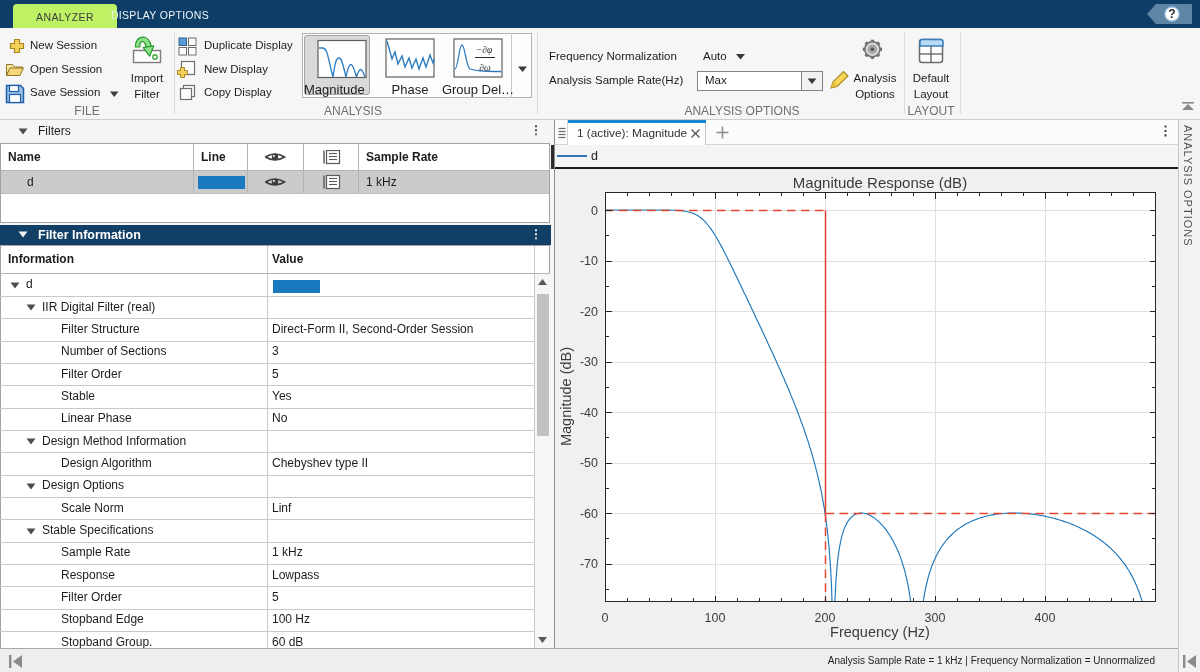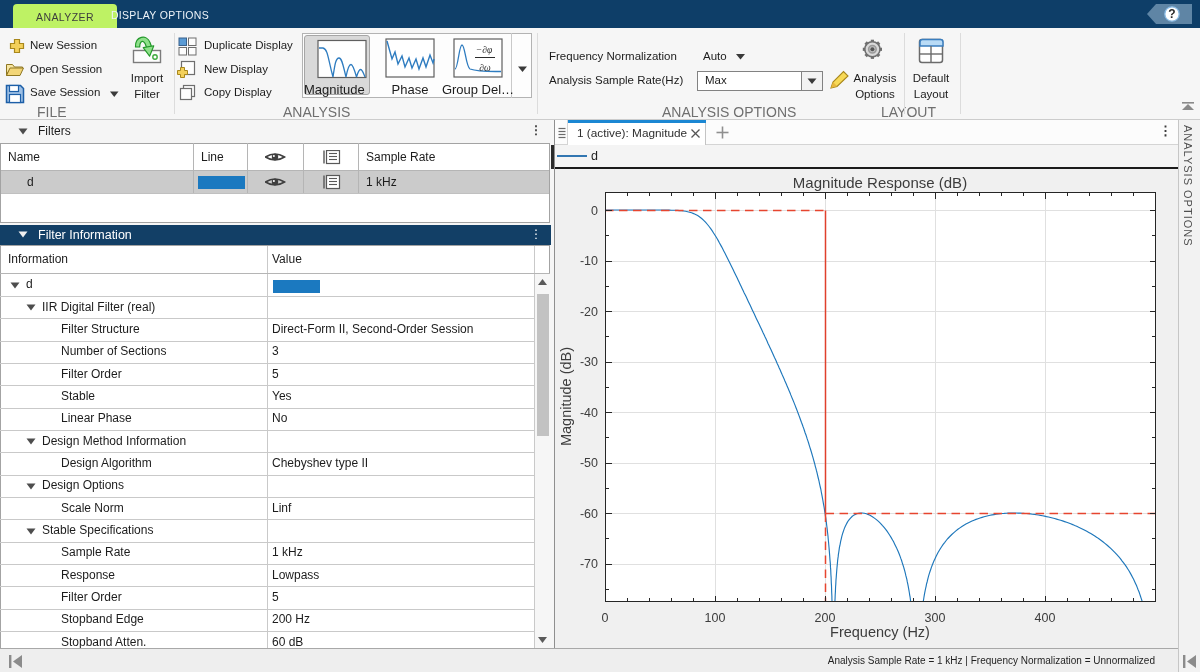--- a/index.html
+++ b/index.html
@@ -5,30 +5,30 @@
 * { margin:0; padding:0; box-sizing:border-box; }
 html,body { width:1200px; height:672px; overflow:hidden; }
 body { font-family:"Liberation Sans", sans-serif; position:relative; background:#f6f6f6; }
 .abs { position:absolute; }
 
 #titlebar { left:0; top:0; width:1200px; height:28px; background:#0e3e68; }
 #tab-analyzer { left:13px; top:4px; width:104px; height:26px; background:#bef264; border-radius:4px 4px 0 0; color:#3d3d3d; font-size:10.5px; text-align:center; line-height:27px; letter-spacing:0.4px; }
 #tab-display { left:103px; top:2px; white-space:nowrap; width:114px; height:26px; color:#eef3f8; font-size:10.5px; text-align:center; line-height:27px; letter-spacing:0.3px; }
 
 #ribbon { left:0; top:28px; width:1200px; height:92px; background:#f6f6f6; border-bottom:1px solid #cccccc; }
-.seclabel { position:absolute; top:104px; height:16px; font-size:14px; color:#6f6f6f; }
+.seclabel { position:absolute; top:104px; height:16px; font-size:12px; color:#6f6f6f; text-align:center; }
 .vsep { position:absolute; top:33px; height:81px; width:1px; background:#dcdcdc; }
 .riblabel { position:absolute; font-size:11.5px; color:#1c1c1c; white-space:nowrap; }
 
 #filters-hdr { left:0; top:120px; width:551px; height:23px; background:#f5f5f5; }
 #ftable { left:0; top:143px; width:550px; height:80px; background:#ffffff; border:1px solid #a3a3a3; }
 #fi-hdr { left:0; top:225px; width:551px; height:20px; background:#123f66; }
 #itable { left:0; top:245px; width:550px; height:403px; background:#ffffff; border-top:1px solid #a3a3a3; border-left:1px solid #a3a3a3; border-right:1px solid #a3a3a3; }
 .cellL { position:absolute; font-size:12px; color:#1c1c1c; white-space:nowrap; }
-.bold { font-weight:normal; }
+.bold { font-weight:bold; }
 
 #rpanel { left:554px; top:120px; width:624px; height:528px; background:#f0f0f0; border-left:1px solid #8f8f8f; }
 #rtabbar { left:0px; top:0px; width:623px; height:25px; background:#fcfcfc; border-bottom:1px solid #d4d4d4; }
 #legend { left:0px; top:25px; width:623px; height:22px; background:#f4f4f4; }
 #blackline { left:0px; top:47px; width:623px; height:2px; background:#1b1b1b; }
 
 #sidebar { left:1178px; top:120px; width:22px; height:552px; background:#f2f2f2; border-left:1px solid #c6c6c6; }
 #statusbar { left:0; top:648px; width:1178px; height:24px; background:#eeeeee; border-top:1px solid #a8a8a8; }
 #statustext { left:0; top:655px; width:1155px; text-align:right; font-size:10px; color:#1f1f1f; }
 .vtext { writing-mode:vertical-lr; text-orientation:mixed; font-size:11px; color:#4f4f4f; letter-spacing:1px; }
@@ -260,22 +260,22 @@
     <path d="M0.5 0.5 l9 0 l-4.5 6 z" fill="#4d4d4d"></path>
   </svg>
 <div class="cellL" style="left:42px; top:523.0px;">Stable Specifications</div>
 <div class="cellL" style="left:61px; top:545.4px;">Sample Rate</div>
 <div class="cellL" style="left:272px; top:545.4px;">1 kHz</div>
 <div class="cellL" style="left:61px; top:567.7px;">Response</div>
 <div class="cellL" style="left:272px; top:567.7px;">Lowpass</div>
 <div class="cellL" style="left:61px; top:590.1px;">Filter Order</div>
 <div class="cellL" style="left:272px; top:590.1px;">5</div>
 <div class="cellL" style="left:61px; top:612.4px;">Stopband Edge</div>
-<div class="cellL" style="left:272px; top:612.4px;">200 Hz</div>
-<div class="cellL" style="left:61px; top:634.8px;">Stopband Atten.</div>
+<div class="cellL" style="left:272px; top:612.4px;">100 Hz</div>
+<div class="cellL" style="left:61px; top:634.8px;">Stopband Group.</div>
 <div class="cellL" style="left:272px; top:634.8px;">60 dB</div>
 
 <div class="abs" style="left:535px; top:274px; width:15px; height:374px; background:#f6f6f6;"></div>
 <div class="abs" style="left:536.5px; top:294px; width:12px; height:142px; background:#c2c2c2;"></div>
 <svg class="abs" style="left:537px; top:278px;" width="11" height="9">
     <path d="M1 7 L5.5 1 L10 7 Z" fill="#5a5a5a"></path>
   </svg>
 <svg class="abs" style="left:537px; top:635px;" width="11" height="9">
     <path d="M1 2 L10 2 L5.5 8 Z" fill="#5a5a5a"></path>
   </svg>

